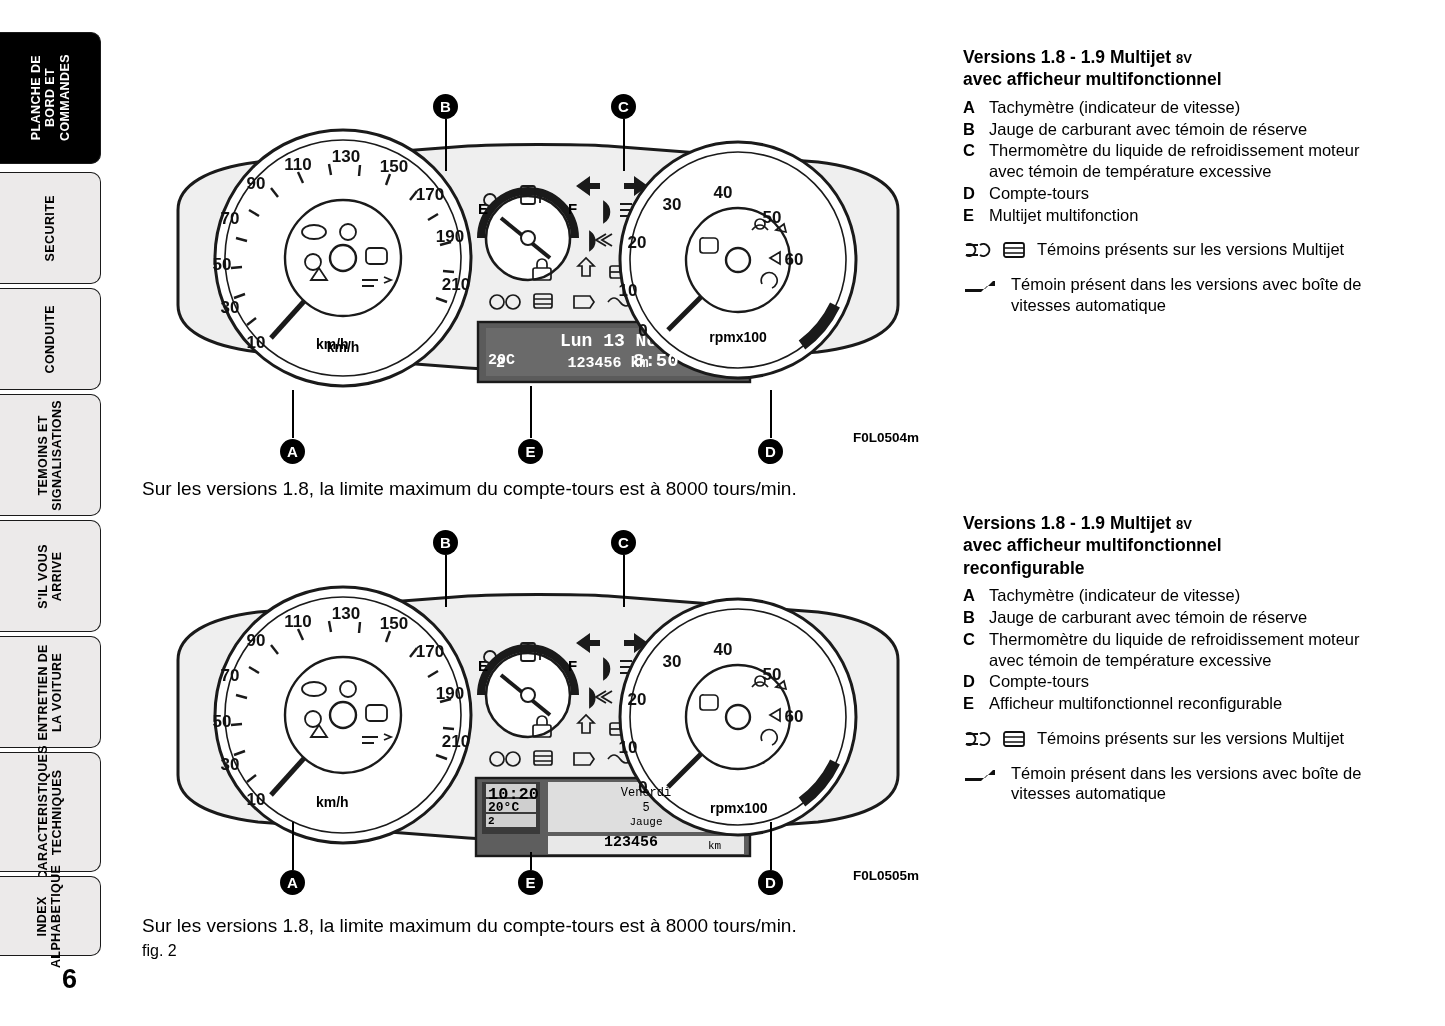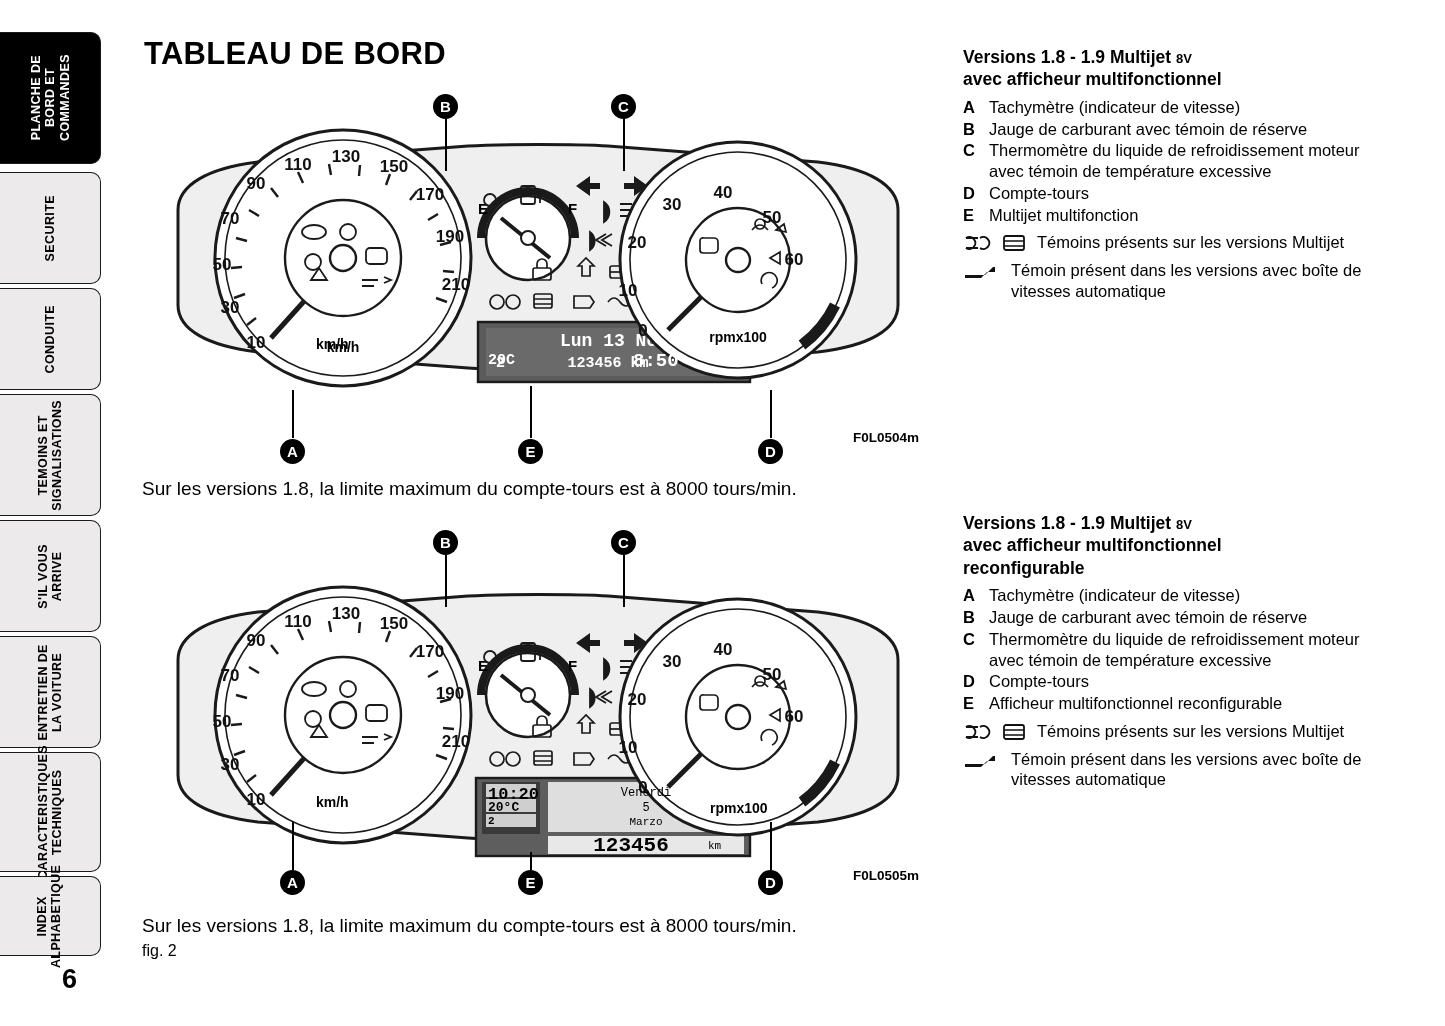--- a/index.html
+++ b/index.html
@@ -40,21 +40,21 @@
   .figcode{position:absolute;font-size:13.5px;font-weight:bold;}
   
   .rightcol{position:absolute;left:855px;width:420px;font-size:16.5px;}
   .rightcol h3{
     margin:0 0 6px 0;font-size:17.5px;font-weight:bold;line-height:1.28;
   }
   .rightcol h3 .sm{font-size:13px;}
   .legend-row{display:flex;margin-bottom:1px;line-height:1.26;}
   .legend-key{width:26px;font-weight:bold;flex:none;}
   .legend-txt{flex:1;}
-  .legend-row.icons{align-items:flex-start;margin-top:7px;}
+  .legend-row.icons{align-items:flex-start;margin-top:14px;}
   .legend-icons{width:74px;flex:none;display:flex;gap:9px;align-items:center;padding-top:2px;}
   .legend-icons.one{width:48px;}
   
   .cluster{position:absolute;}
   .cluster svg{display:block;}
   .lbl{position:absolute;font-weight:bold;font-size:15px;color:#fff;
        width:25px;height:25px;border-radius:50%;background:#000;
        display:flex;align-items:center;justify-content:center;}
   .leader{position:absolute;background:#000;width:2px;}
 </style>
@@ -84,21 +84,20 @@
     <span>CARACTERISTIQUES<br>TECHNIQUES</span>
   </div>
   <div class="tab" style="top:876px;height:78px;">
     <span>INDEX<br>ALPHABETIQUE</span>
   </div>
   <div id="page-number">6</div>
 </div>
 
 <div id="content">
 
-  <div id="page-title">TABLEAU DE BORD</div>
 
   <div class="cluster" style="left:30px;top:90px;">
     <svg width="800" height="300" viewBox="0 0 800 300">
 
       <path d="M40 120 C40 95 70 78 120 72 L330 56 C360 54 440 54 470 56 L680 72 C730 78 760 95 760 120
                L760 215 C760 240 730 256 680 262 L470 278 C440 280 360 280 330 278 L120 262
                C70 256 40 240 40 215 Z" fill="#efefef" stroke="#1a1a1a" stroke-width="3"></path>
 
       <circle cx="205" cy="168" r="128" fill="#ffffff" stroke="#1a1a1a" stroke-width="3"></circle>
       <circle cx="205" cy="168" r="118" fill="none" stroke="#1a1a1a" stroke-width="1.6"></circle>
@@ -398,22 +397,22 @@
       </g>
     </svg>
     <div style="position:absolute;left:178px;top:264px;font-size:14px;font-weight:bold;">km/h</div>
     <div style="position:absolute;left:572px;top:270px;font-size:14px;font-weight:bold;">rpmx100</div>
 
     <div style="position:absolute;left:350px;top:255px;font-family:'Liberation Mono',monospace;font-size:17px;font-weight:bold;">10:20</div>
     <div style="position:absolute;left:350px;top:270px;font-family:'Liberation Mono',monospace;font-size:13px;font-weight:bold;">20°C</div>
     <div style="position:absolute;left:350px;top:285px;font-family:'Liberation Mono',monospace;font-size:11px;font-weight:bold;">2</div>
     <div style="position:absolute;left:410px;top:256px;width:196px;text-align:center;font-family:'Liberation Mono',monospace;font-size:12px;">Venerdì</div>
     <div style="position:absolute;left:410px;top:271px;width:196px;text-align:center;font-family:'Liberation Mono',monospace;font-size:12px;">5</div>
-    <div style="position:absolute;left:410px;top:286px;width:196px;text-align:center;font-family:'Liberation Mono',monospace;font-size:11px;">Marzo</div>
-    <div style="position:absolute;left:418px;top:304px;width:150px;text-align:center;font-family:'Liberation Mono',monospace;font-size:21px;font-weight:bold;">123456</div>
+    <div style="position:absolute;left:410px;top:286px;width:196px;text-align:center;font-family:'Liberation Mono',monospace;font-size:11px;">Jauge</div>
+    <div style="position:absolute;left:418px;top:304px;width:150px;text-align:center;font-family:'Liberation Mono',monospace;font-size:15px;font-weight:bold;">123456</div>
     <div style="position:absolute;left:570px;top:310px;font-family:'Liberation Mono',monospace;font-size:11px;">km</div>
   </div>
 
   <div class="lbl" style="left:325px;top:530px;">B</div>
   <div class="leader" style="left:337px;top:555px;height:52px;"></div>
   <div class="lbl" style="left:503px;top:530px;">C</div>
   <div class="leader" style="left:515px;top:555px;height:52px;"></div>
   <div class="lbl" style="left:172px;top:870px;">A</div>
   <div class="leader" style="left:184px;top:822px;height:48px;"></div>
   <div class="lbl" style="left:410px;top:870px;">E</div>

